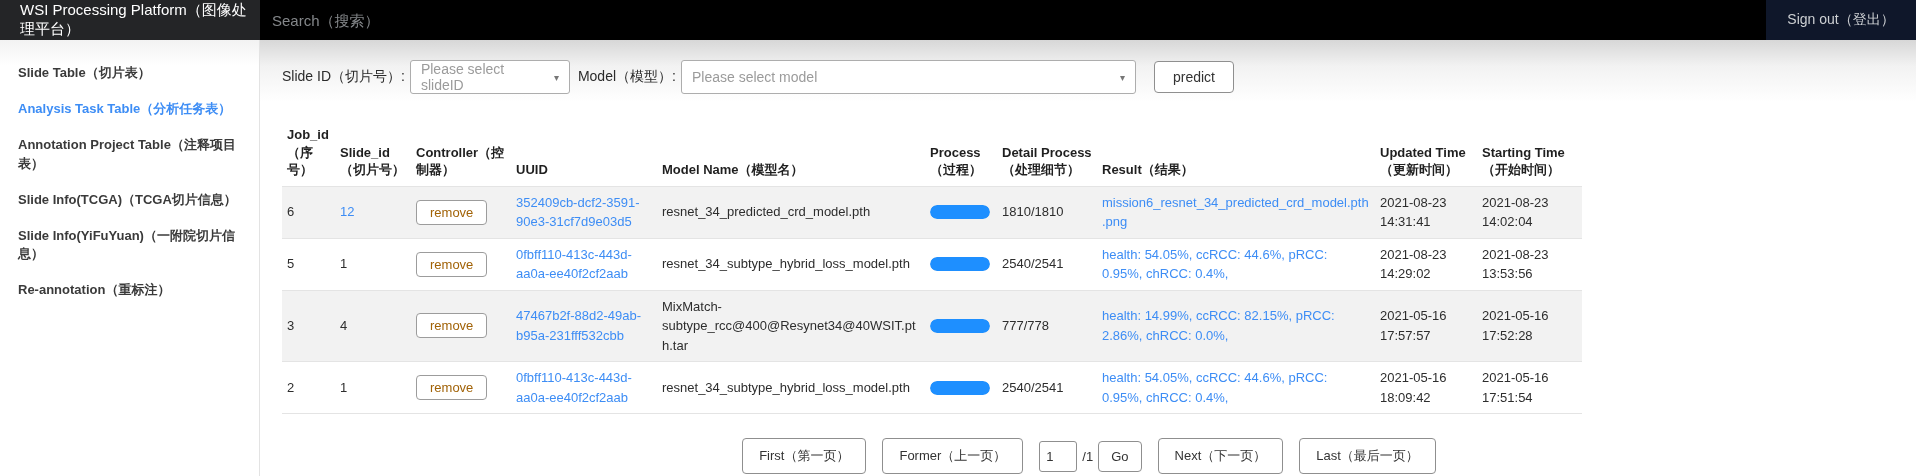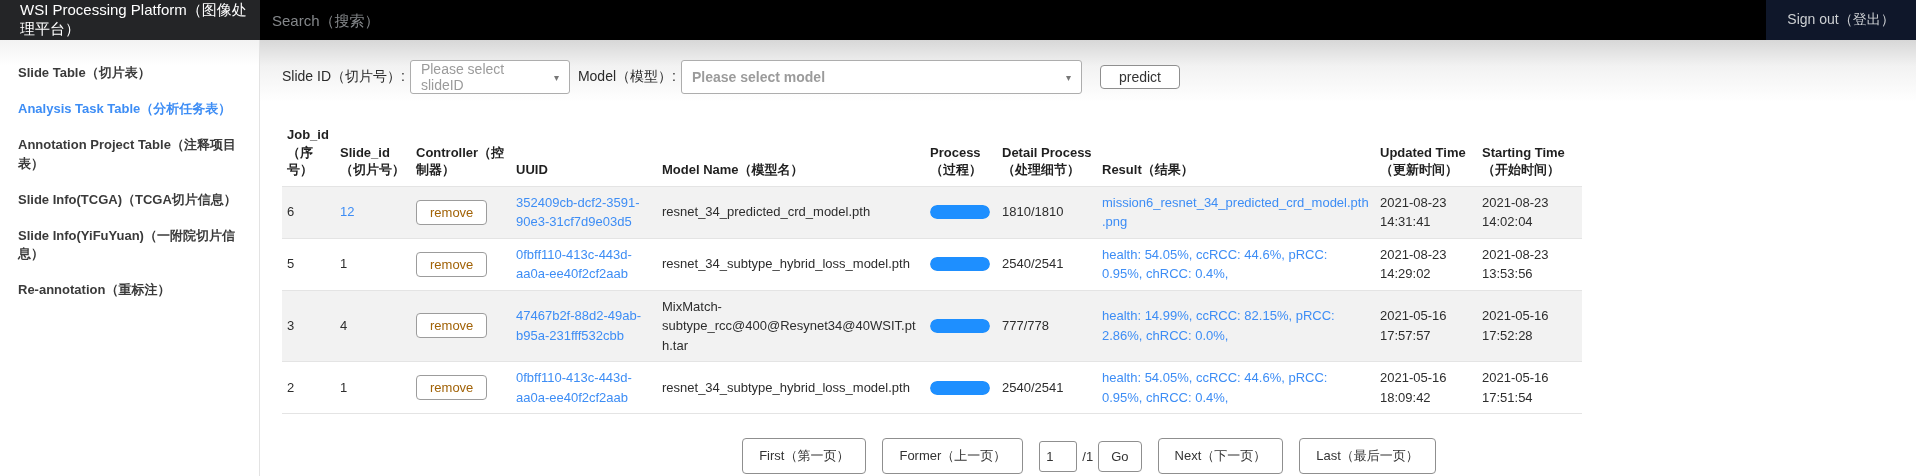--- a/index.html
+++ b/index.html
@@ -30,25 +30,25 @@
           background:linear-gradient(180deg,#d7d7d7 0,#f2f2f2 26px,#ffffff 62px); }
   .page-title { font-size:28px; font-weight:bold; color:#1d1d1d; line-height:40px; }
 
   
   .filters { display:flex; align-items:center; margin-top:12px; }
   .filter-label { font-size:14px; color:#2b2b2b; margin-right:5px; white-space:nowrap; }
   .select { display:inline-flex; align-items:center; justify-content:space-between;
             border:1px solid #adadad; border-radius:3px; background:#fff; height:30px;
             padding:16px 10px; color:#9b9b9b; font-size:14px; cursor:pointer; }
   .select-slide { width:160px; margin-right:8px; }
-  .select-model { width:401px; margin-right:18px;font-weight:bold; }
+  .select-model { width:455px; margin-right:18px; }
   .caret { color:#777; font-size:10px; margin-left:8px; }
   .btn { border:1px solid #8f8f8f; border-radius:4px; background:#fff; color:#333;
          font-size:14px; font-family:inherit; cursor:pointer; }
-  .predict-btn { height:24px; padding:0 18px; }
+  .predict-btn { height:32px; padding:0 18px; }
 
   
   table { border-collapse:collapse; table-layout:fixed; width:1300px; margin-top:28px; }
   th { text-align:left; vertical-align:bottom; padding:4px 10px 7px 0; font-size:13px;
        font-weight:bold; color:#1f1f1f; line-height:1.35; word-wrap:break-word; }
   td { vertical-align:middle; padding:6px 10px 6px 0; font-size:13px; color:#2d2d2d;
        line-height:1.5; word-wrap:break-word; overflow-wrap:break-word; }
   th:first-child, td:first-child { padding-left:5px; }
   tbody tr { border-top:1px solid #e4e4e4; }
   tbody tr:last-child { border-bottom:1px solid #e4e4e4; }

